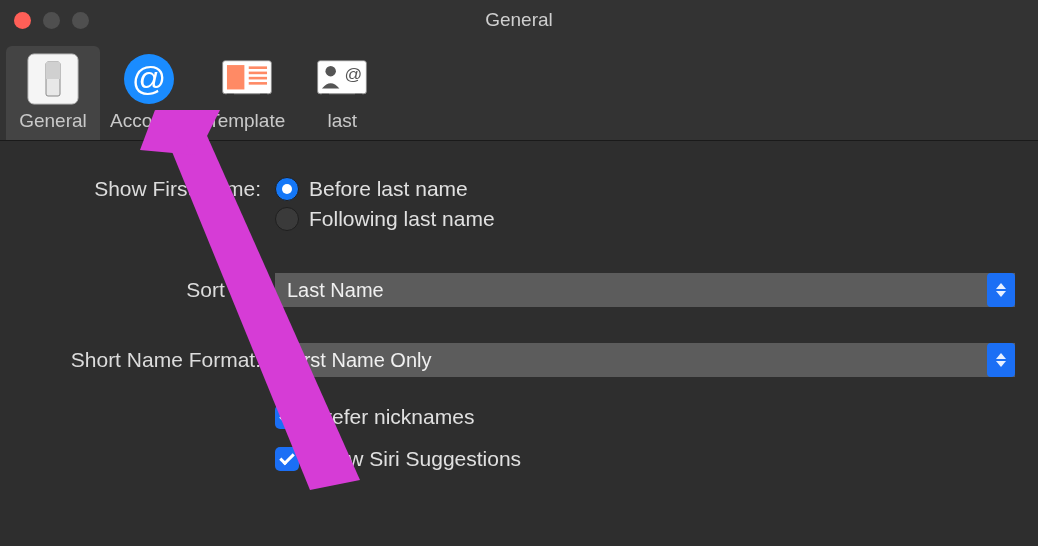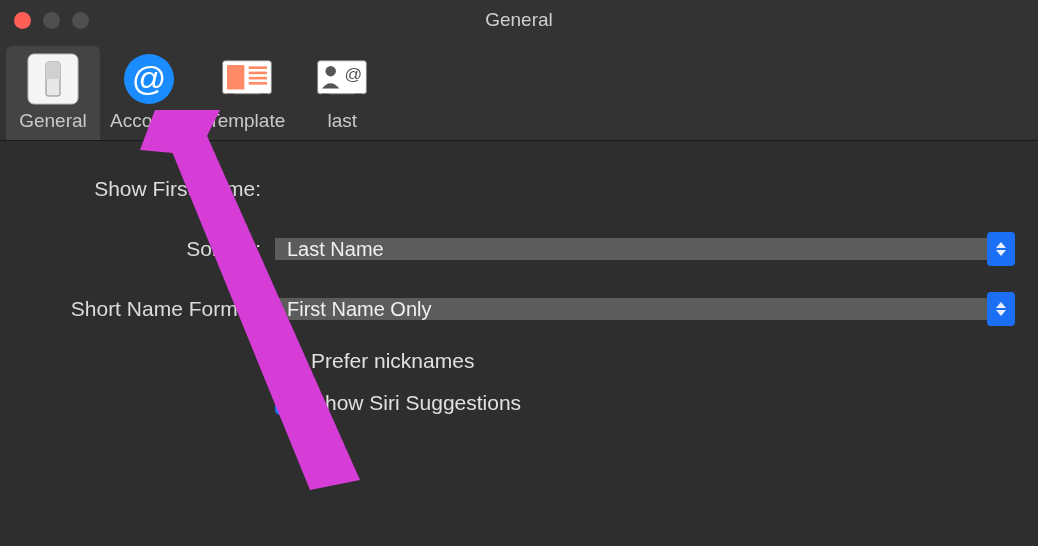--- a/index.html
+++ b/index.html
@@ -103,21 +103,21 @@
     width: 10px; height: 10px; border-radius: 50%;
     background: #fff;
   }
   .radio-text { font-size: 21px; color: #e0e0e0; }
   .select {
     display: flex;
     align-items: center;
     justify-content: space-between;
     background: #5c5c5c;
     width: 740px;
-    height: 22px;
+    height: 34px;
     padding-left: 12px;
     border-radius: 0;
     cursor: pointer;
     text-align: center;
   }
   .select-text { font-size: 20px; color: #f0f0f0; }
   .select-arrows {
     width: 28px;
     height: 34px;
     background: #1b6ff5;
@@ -219,20 +219,30 @@
       </svg>
     </div>
     <div class="toolbar-label">last</div>
   </div>
 </div>
 
 <div class="content">
 
   <div class="row" style="align-items:flex-start;">
     <div class="row-label">Show First Name:</div>
+    <div class="row-control">
+      <div class="radio">
+        <div class="radio-dot selected"></div>
+        <div class="radio-text">Before last name</div>
+      </div>
+      <div class="radio">
+        <div class="radio-dot"></div>
+        <div class="radio-text">Following last name</div>
+      </div>
+    </div>
   </div>
 
   <div class="spacer"></div>
 
   <div class="row">
     <div class="row-label">Sort By:</div>
     <div class="row-control">
       <div class="select">
         <span class="select-text">Last Name</span>
         <div class="select-arrows">

